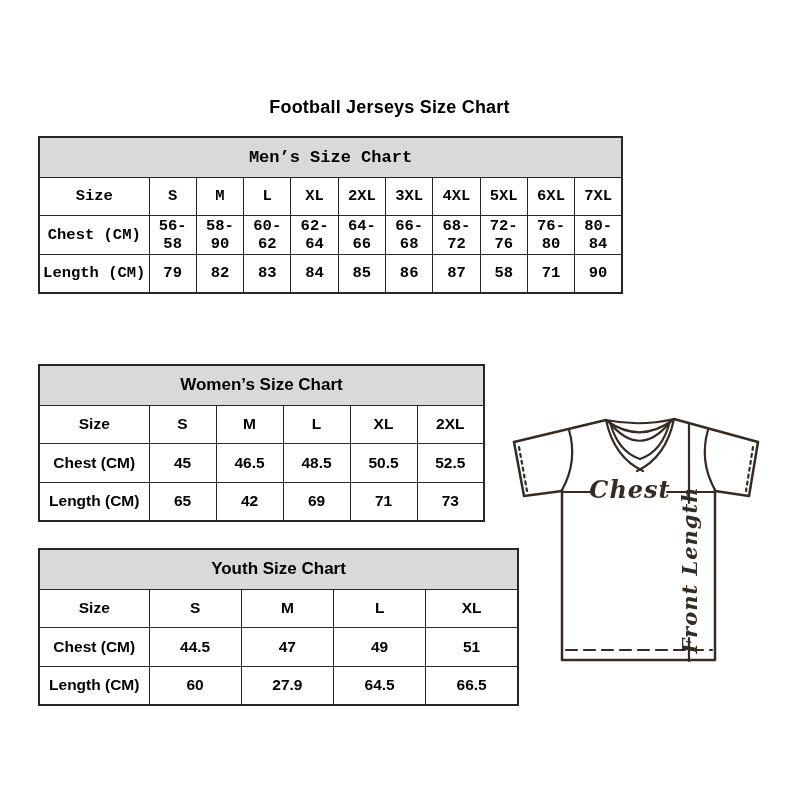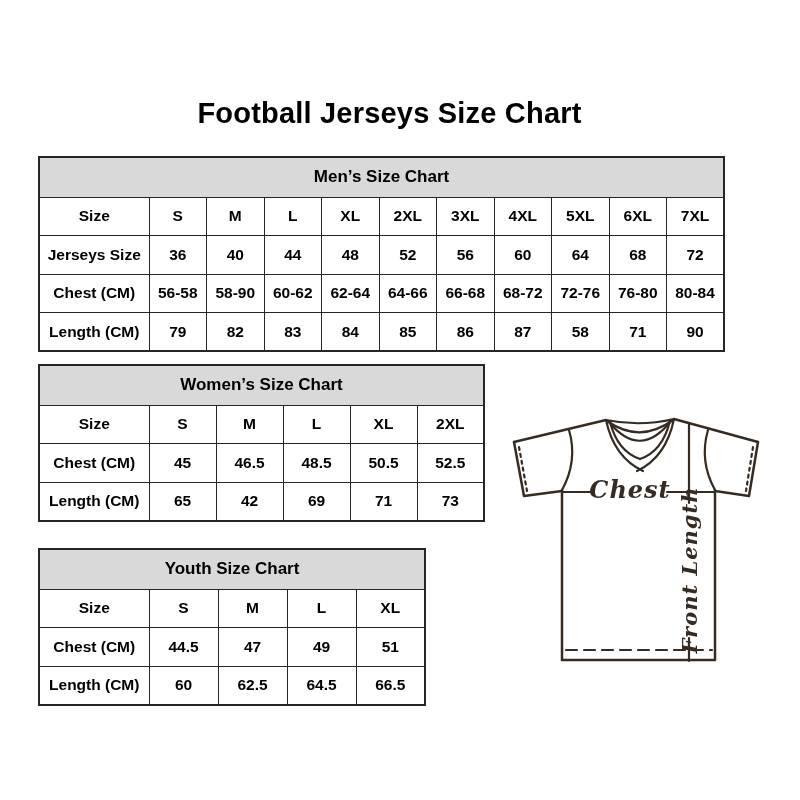--- a/index.html
+++ b/index.html
@@ -13,21 +13,21 @@
   body{
     position:relative;
     width:800px;height:800px;
     overflow:hidden;
     font-family:"Liberation Sans",sans-serif;
     color:var(--text);
   }
   .page-title{
     position:absolute;top:97px;left:0;width:779px;
     text-align:center;
-    font-size:29px;font-weight:bold;
+    font-size:18px;font-weight:bold;
     letter-spacing:0.2px;
   }
   .size-table{
     position:absolute;
     border-collapse:collapse;
     table-layout:fixed;
     border:2px solid var(--border-c);
   }
   .size-table th,.size-table td{
     border:1.4px solid var(--border-c);
@@ -37,25 +37,25 @@
     height:38.5px;
     padding:0 2px;
     color:var(--text);
     background:#ffffff;
   }
   .size-table .title-cell{
     background:var(--header-bg);
     font-size:17px;
     height:40px;
   }
-  #mens-table{left:38px;top:156px;width:687px;}
+  #mens-table{left:38px;top:136px;width:585px;font-family:Liberation Mono, monospace;}
   #mens-table col.label-col{width:110px;}
   #womens-table{left:38px;top:364px;width:447px;}
   #womens-table col.label-col{width:110px;}
-  #youth-table{left:38px;top:548px;width:388px;}
+  #youth-table{left:38px;top:548px;width:481px;}
   #youth-table col.label-col{width:110px;}
   #jersey-diagram{
     position:absolute;left:500px;top:403px;
     width:285px;height:272px;
   }
   #jersey-diagram .stroke{
     fill:none;stroke:var(--ink);
     stroke-width:2.5;stroke-linecap:round;stroke-linejoin:round;
   }
   #jersey-diagram .thin{stroke-width:2.2;}
@@ -101,33 +101,20 @@
         <td>L</td>
         <td>XL</td>
         <td>2XL</td>
         <td>3XL</td>
         <td>4XL</td>
         <td>5XL</td>
         <td>6XL</td>
         <td>7XL</td>
       </tr>
       <tr>
-        <th>Jerseys Size</th>
-        <td>36</td>
-        <td>40</td>
-        <td>44</td>
-        <td>48</td>
-        <td>52</td>
-        <td>56</td>
-        <td>60</td>
-        <td>64</td>
-        <td>68</td>
-        <td>72</td>
-      </tr>
-      <tr>
         <th>Chest (CM)</th>
         <td>56-58</td>
         <td>58-90</td>
         <td>60-62</td>
         <td>62-64</td>
         <td>64-66</td>
         <td>66-68</td>
         <td>68-72</td>
         <td>72-76</td>
         <td>76-80</td>
@@ -215,21 +202,21 @@
       <tr>
         <th>Chest (CM)</th>
         <td>44.5</td>
         <td>47</td>
         <td>49</td>
         <td>51</td>
       </tr>
       <tr>
         <th>Length (CM)</th>
         <td>60</td>
-        <td>62.5</td>
+        <td>27.9</td>
         <td>64.5</td>
         <td>66.5</td>
       </tr>
     </tbody>
   </table>
 
 <svg id="jersey-diagram" viewBox="0 0 285 272" xmlns="http://www.w3.org/2000/svg">
 
   <path class="stroke" d="M62,87 L62,257 L215,257 L215,87"></path>
 

